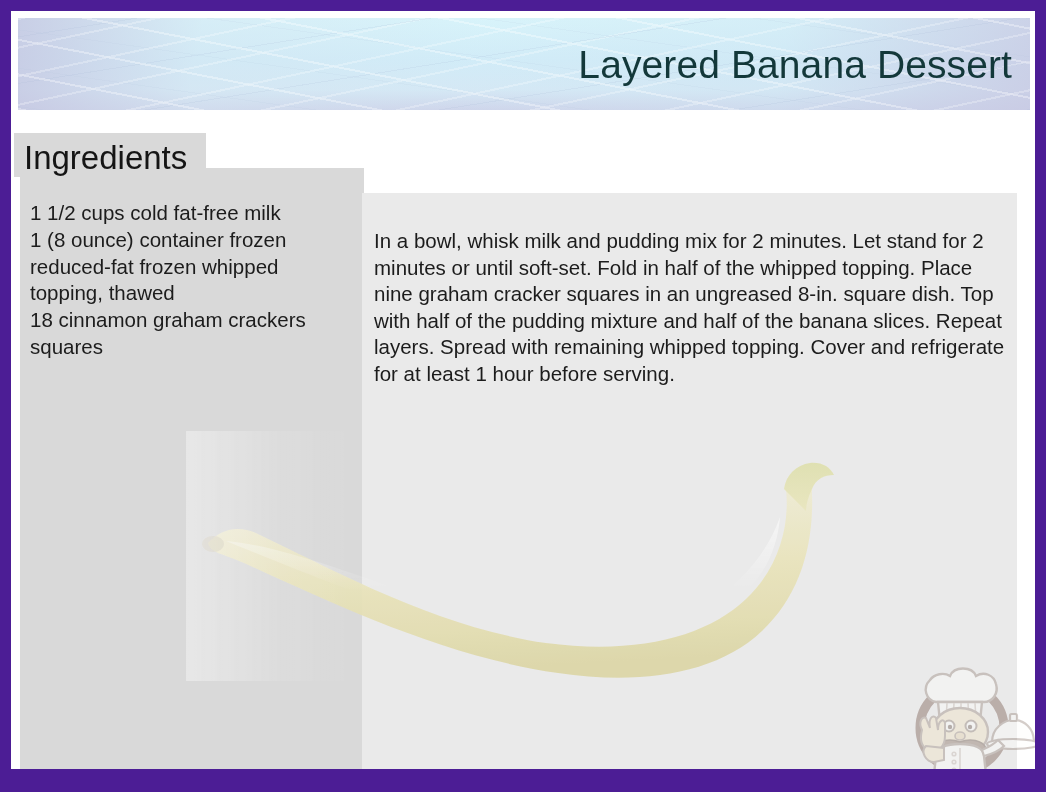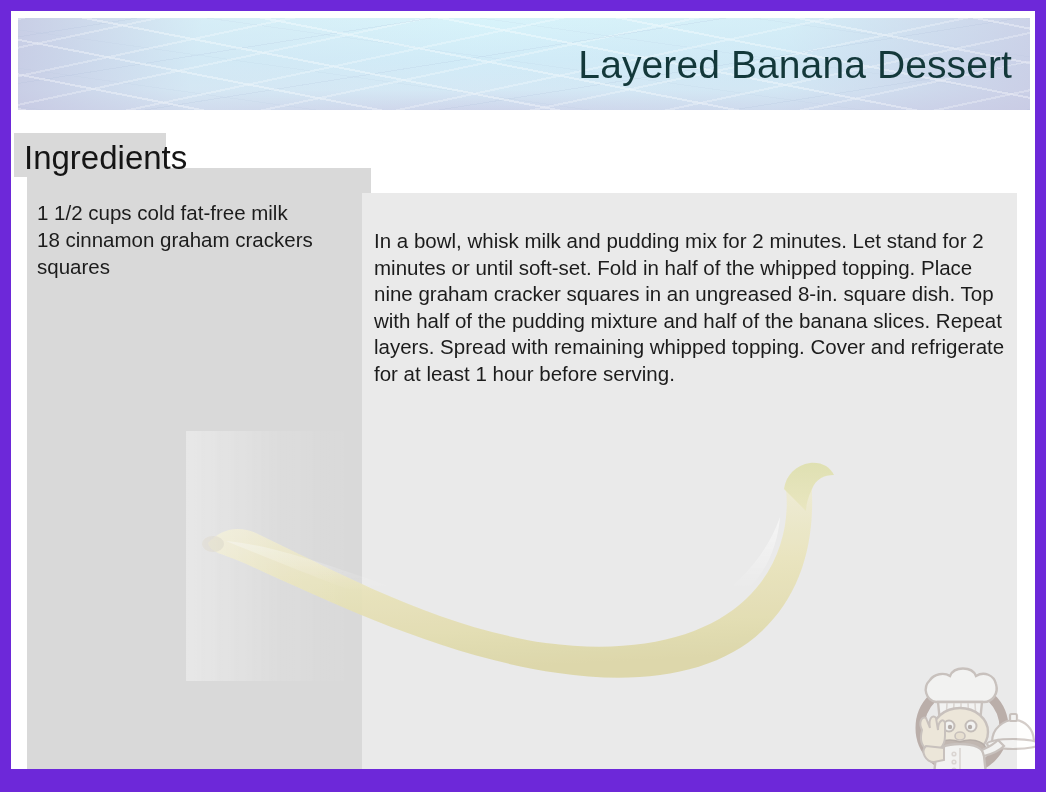--- a/index.html
+++ b/index.html
@@ -6,21 +6,21 @@
   html,body{margin:0;padding:0;}
   body{
     width:1046px;height:792px;
     background:#00407f;
     font-family:"Liberation Sans", sans-serif;
     overflow:hidden;
   }
   #slide{
     position:relative;
     width:1046px;height:792px;
-    background:#6d28d9;
+    background:#4c1d95;
     box-sizing:border-box;
   }
   
   #page{
     position:absolute;
     left:11px;top:11px;
     width:1024px;height:758px;
     background:#ffffff;
     overflow:hidden;
   }
@@ -51,21 +51,21 @@
     font-size:39px;
     line-height:1;
     color:#13383a;
     letter-spacing:.1px;
     white-space:nowrap;
   }
 
   
   .panel{position:absolute;}
   #ingredients-panel{
-    left:16px;top:157px;
+    left:9px;top:157px;
     width:344px;height:607px;
     background:#d9d9d9;
   }
   #directions-panel{
     left:351px;top:153px;
     width:655px;height:611px;
     background:#eaeaea;
     margin-top:29px;
   }
 
@@ -74,21 +74,21 @@
     position:absolute;
     background:#d9d9d9;
     color:#151515;
     font-size:33px;
     line-height:1;
     white-space:nowrap;
     box-sizing:border-box;
   }
   #ingredients-tab{
     left:3px;top:122px;
-    width:152px;height:44px;
+    width:192px;height:44px;
     padding:8px 0 0 10px;
   }
   #directions-tab{
     left:351px;top:124px;
     width:167px;height:46px;
     padding:9px 0 0 11px;
     background:#eaeaea;
   }
 
   
@@ -139,20 +139,21 @@
   <div id="page">
 
     <div id="banner">
       <div class="hatch"></div>
       <div id="banner-title">Layered Banana Dessert</div>
     </div>
 
     <div class="panel" id="ingredients-panel">
       <div id="ingredients-list">
         <span class="ing">1 1/2 cups cold fat-free milk</span>
+        <span class="ing">1 (8 ounce) container frozen reduced-fat frozen whipped topping, thawed</span>
         <span class="ing">18 cinnamon graham crackers squares</span>
       </div>
     </div>
 
     <div class="panel" id="directions-panel">
       <div id="directions-text">In a bowl, whisk milk and pudding mix for 2 minutes. Let stand for 2 minutes or until soft-set. Fold in half of the whipped topping. Place nine graham cracker squares in an ungreased 8-in. square dish. Top with half of the pudding mixture and half of the banana slices. Repeat layers. Spread with remaining whipped topping. Cover and refrigerate for at least 1 hour before serving.</div>
     </div>
 
     <div class="tab" id="ingredients-tab">Ingredients</div>
 

